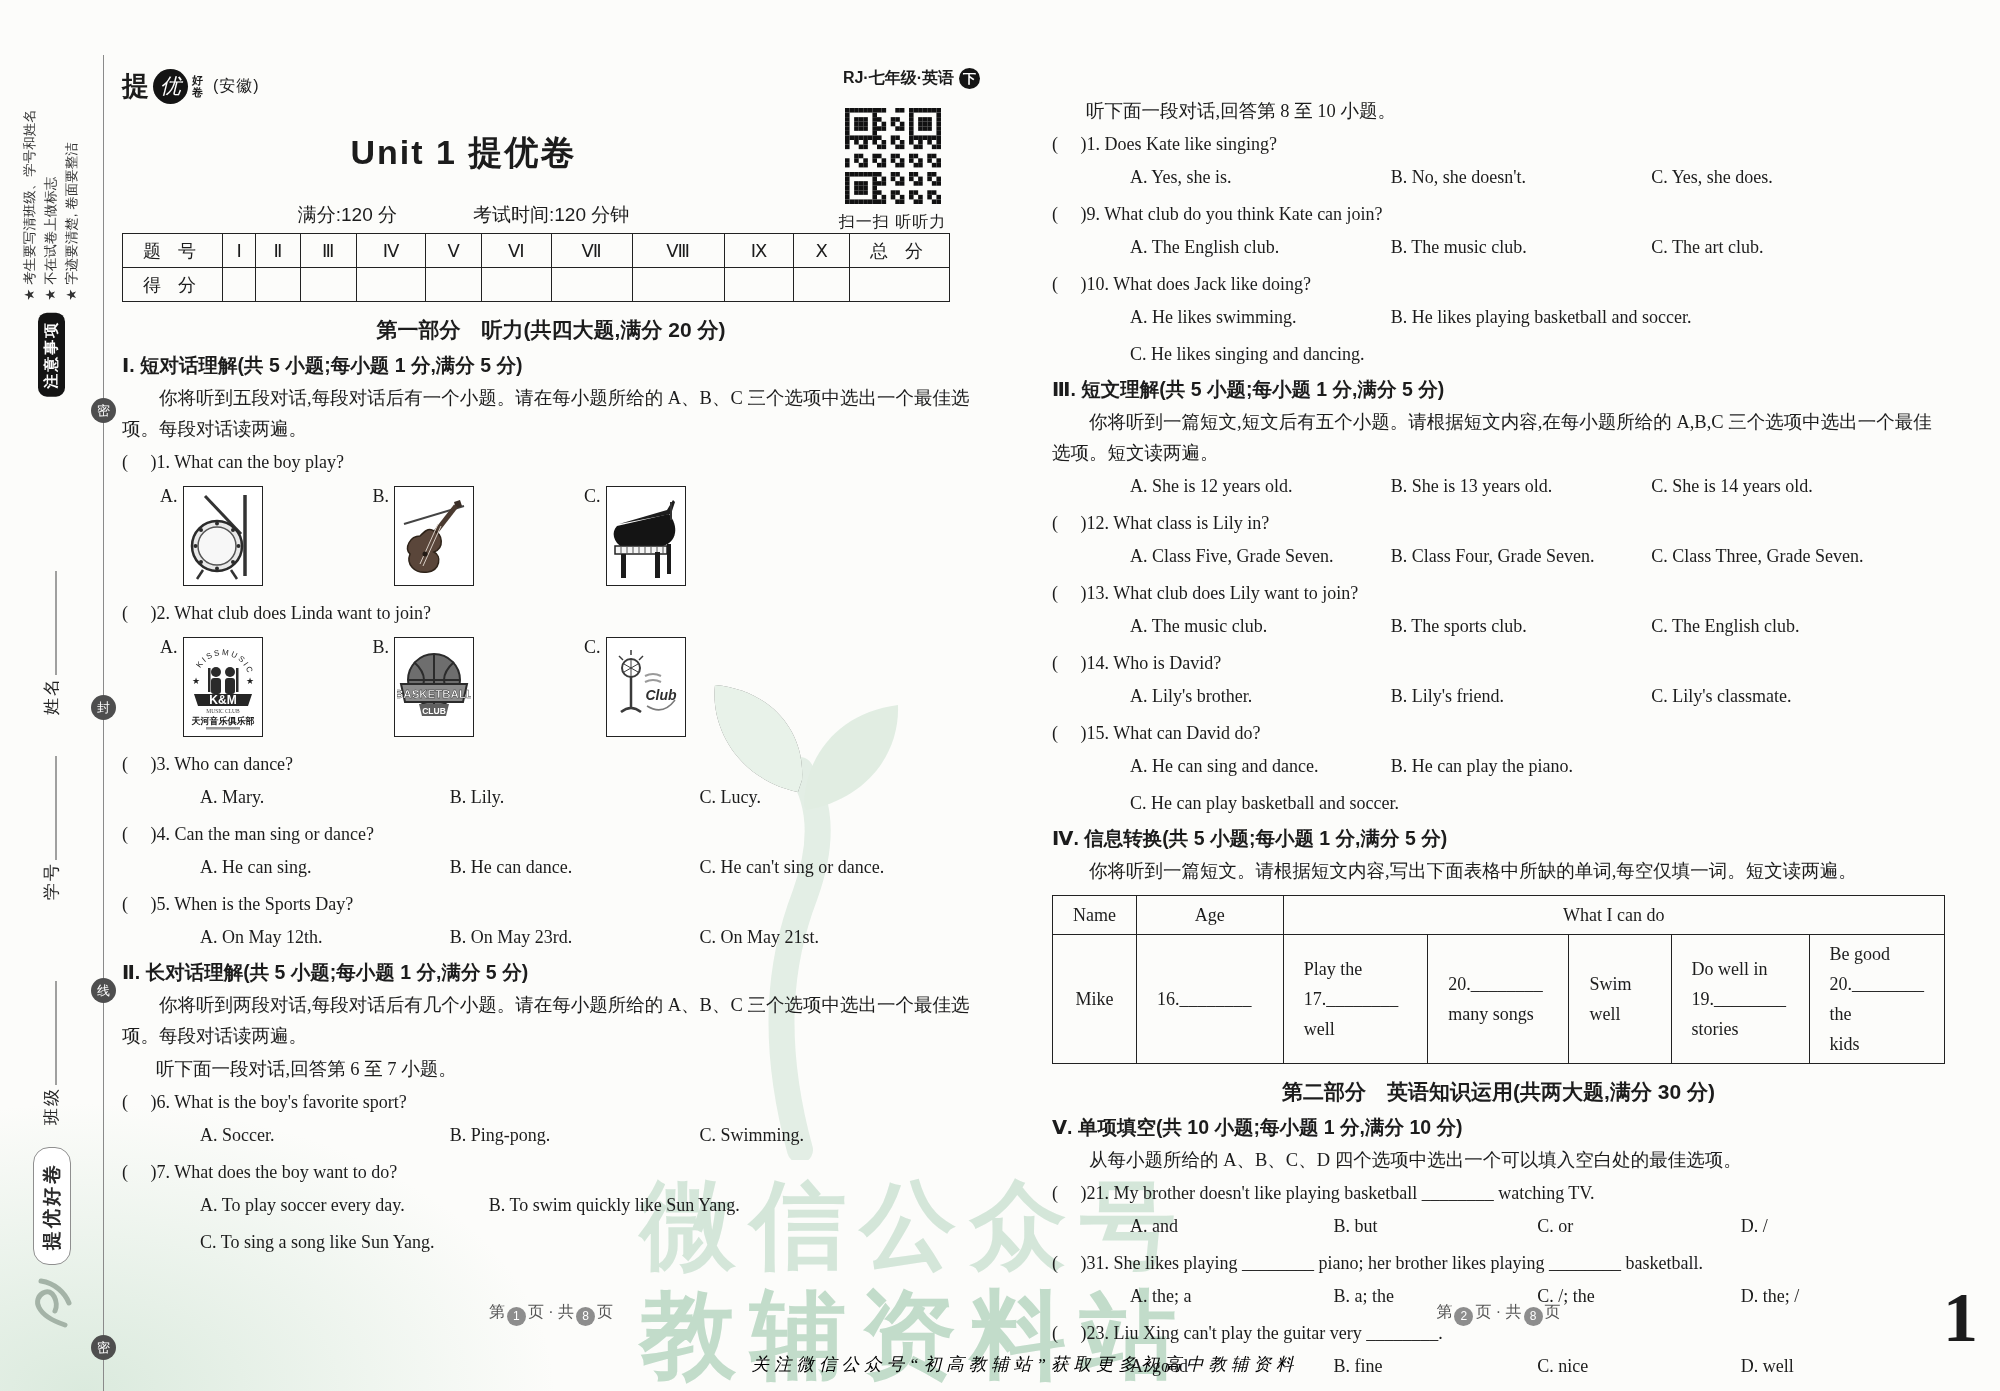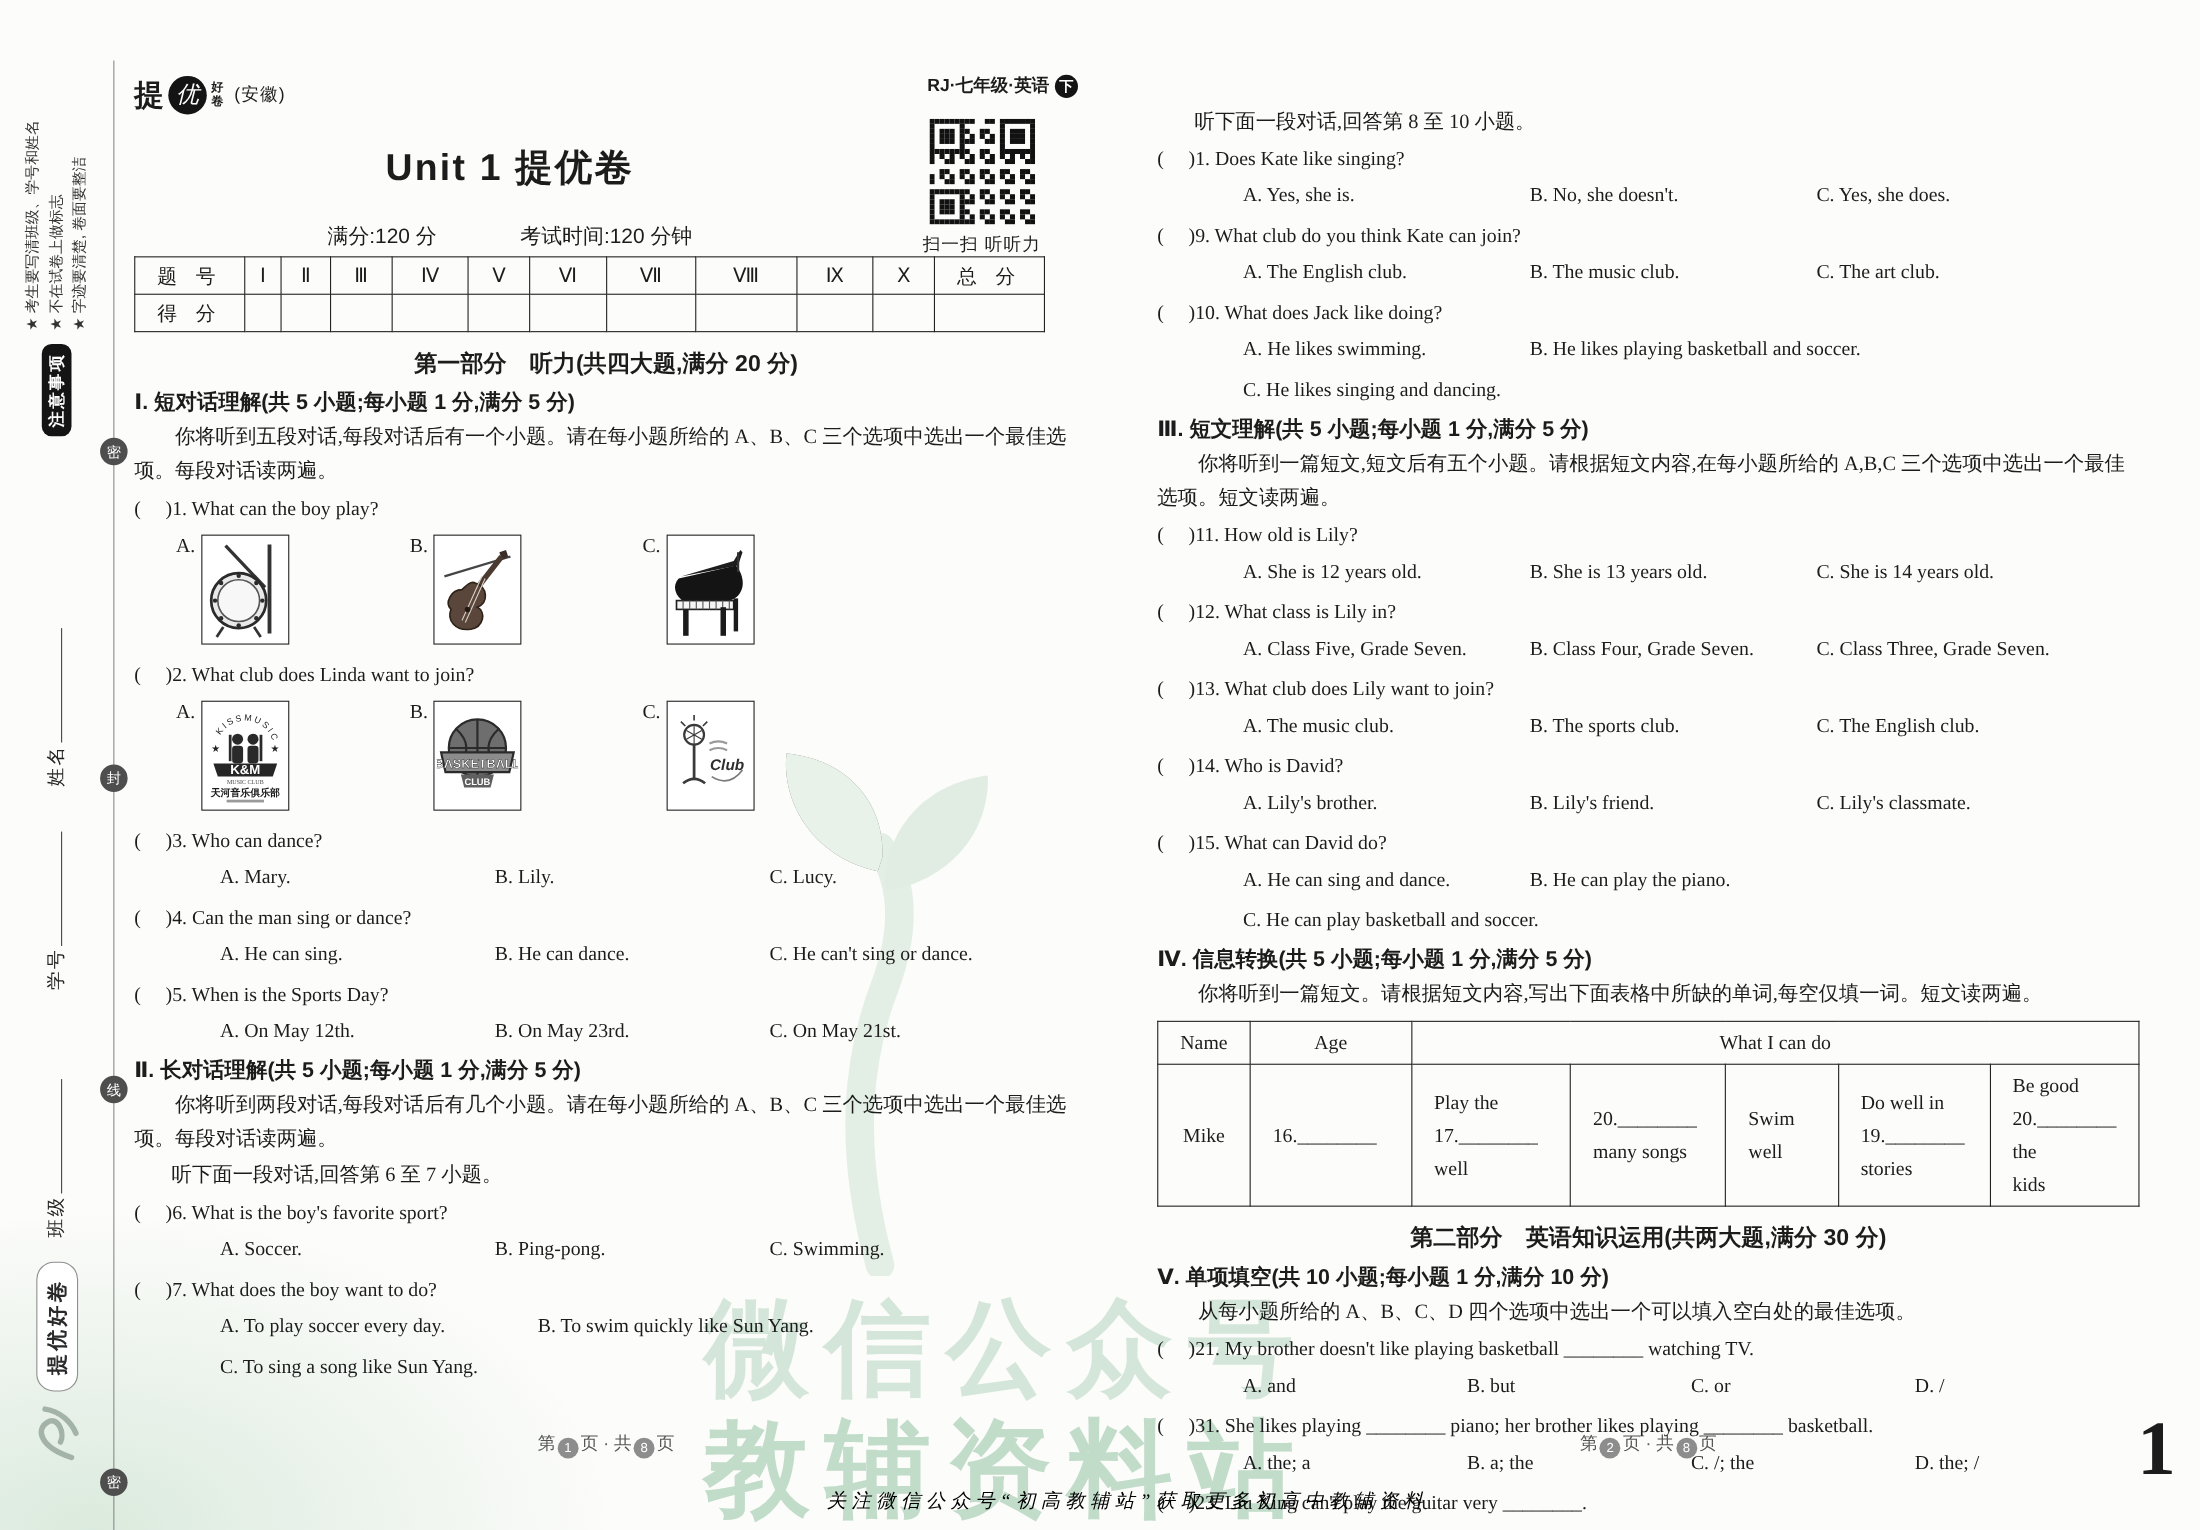--- a/index.html
+++ b/index.html
@@ -621,21 +621,20 @@
           <span class="opt"><span class="optl">A.</span><span class="optt"> He likes swimming.</span></span>
           <span class="opt"><span class="optl">B.</span><span class="optt"> He likes playing basketball and soccer.</span></span>
         </div>
         <div class="opts r2b">
           <span class="opt"><span class="optl">C.</span><span class="optt"> He likes singing and dancing.</span></span>
         </div>
       </div>
       <div class="sec-heading cn">Ⅲ. 短文理解(共 5 小题;每小题 1 分,满分 5 分)</div>
       <div class="intro">你将听到一篇短文,短文后有五个小题。请根据短文内容,在每小题所给的 A,B,C 三个选项中选出一个最佳选项。短文读两遍。</div>
       <div class="qblock">
-        <div class="qline"><span class="paren">(&nbsp;&nbsp;&nbsp;&nbsp;&nbsp;)</span><span class="qtext">11. How old is Lily?</span></div>
         <div class="opts ">
           <span class="opt"><span class="optl">A.</span><span class="optt"> She is 12 years old.</span></span>
           <span class="opt"><span class="optl">B.</span><span class="optt"> She is 13 years old.</span></span>
           <span class="opt"><span class="optl">C.</span><span class="optt"> She is 14 years old.</span></span>
         </div>
       </div>
       <div class="qblock">
         <div class="qline"><span class="paren">(&nbsp;&nbsp;&nbsp;&nbsp;&nbsp;)</span><span class="qtext">12. What class is Lily in?</span></div>
         <div class="opts ">
           <span class="opt"><span class="optl">A.</span><span class="optt"> Class Five, Grade Seven.</span></span>

